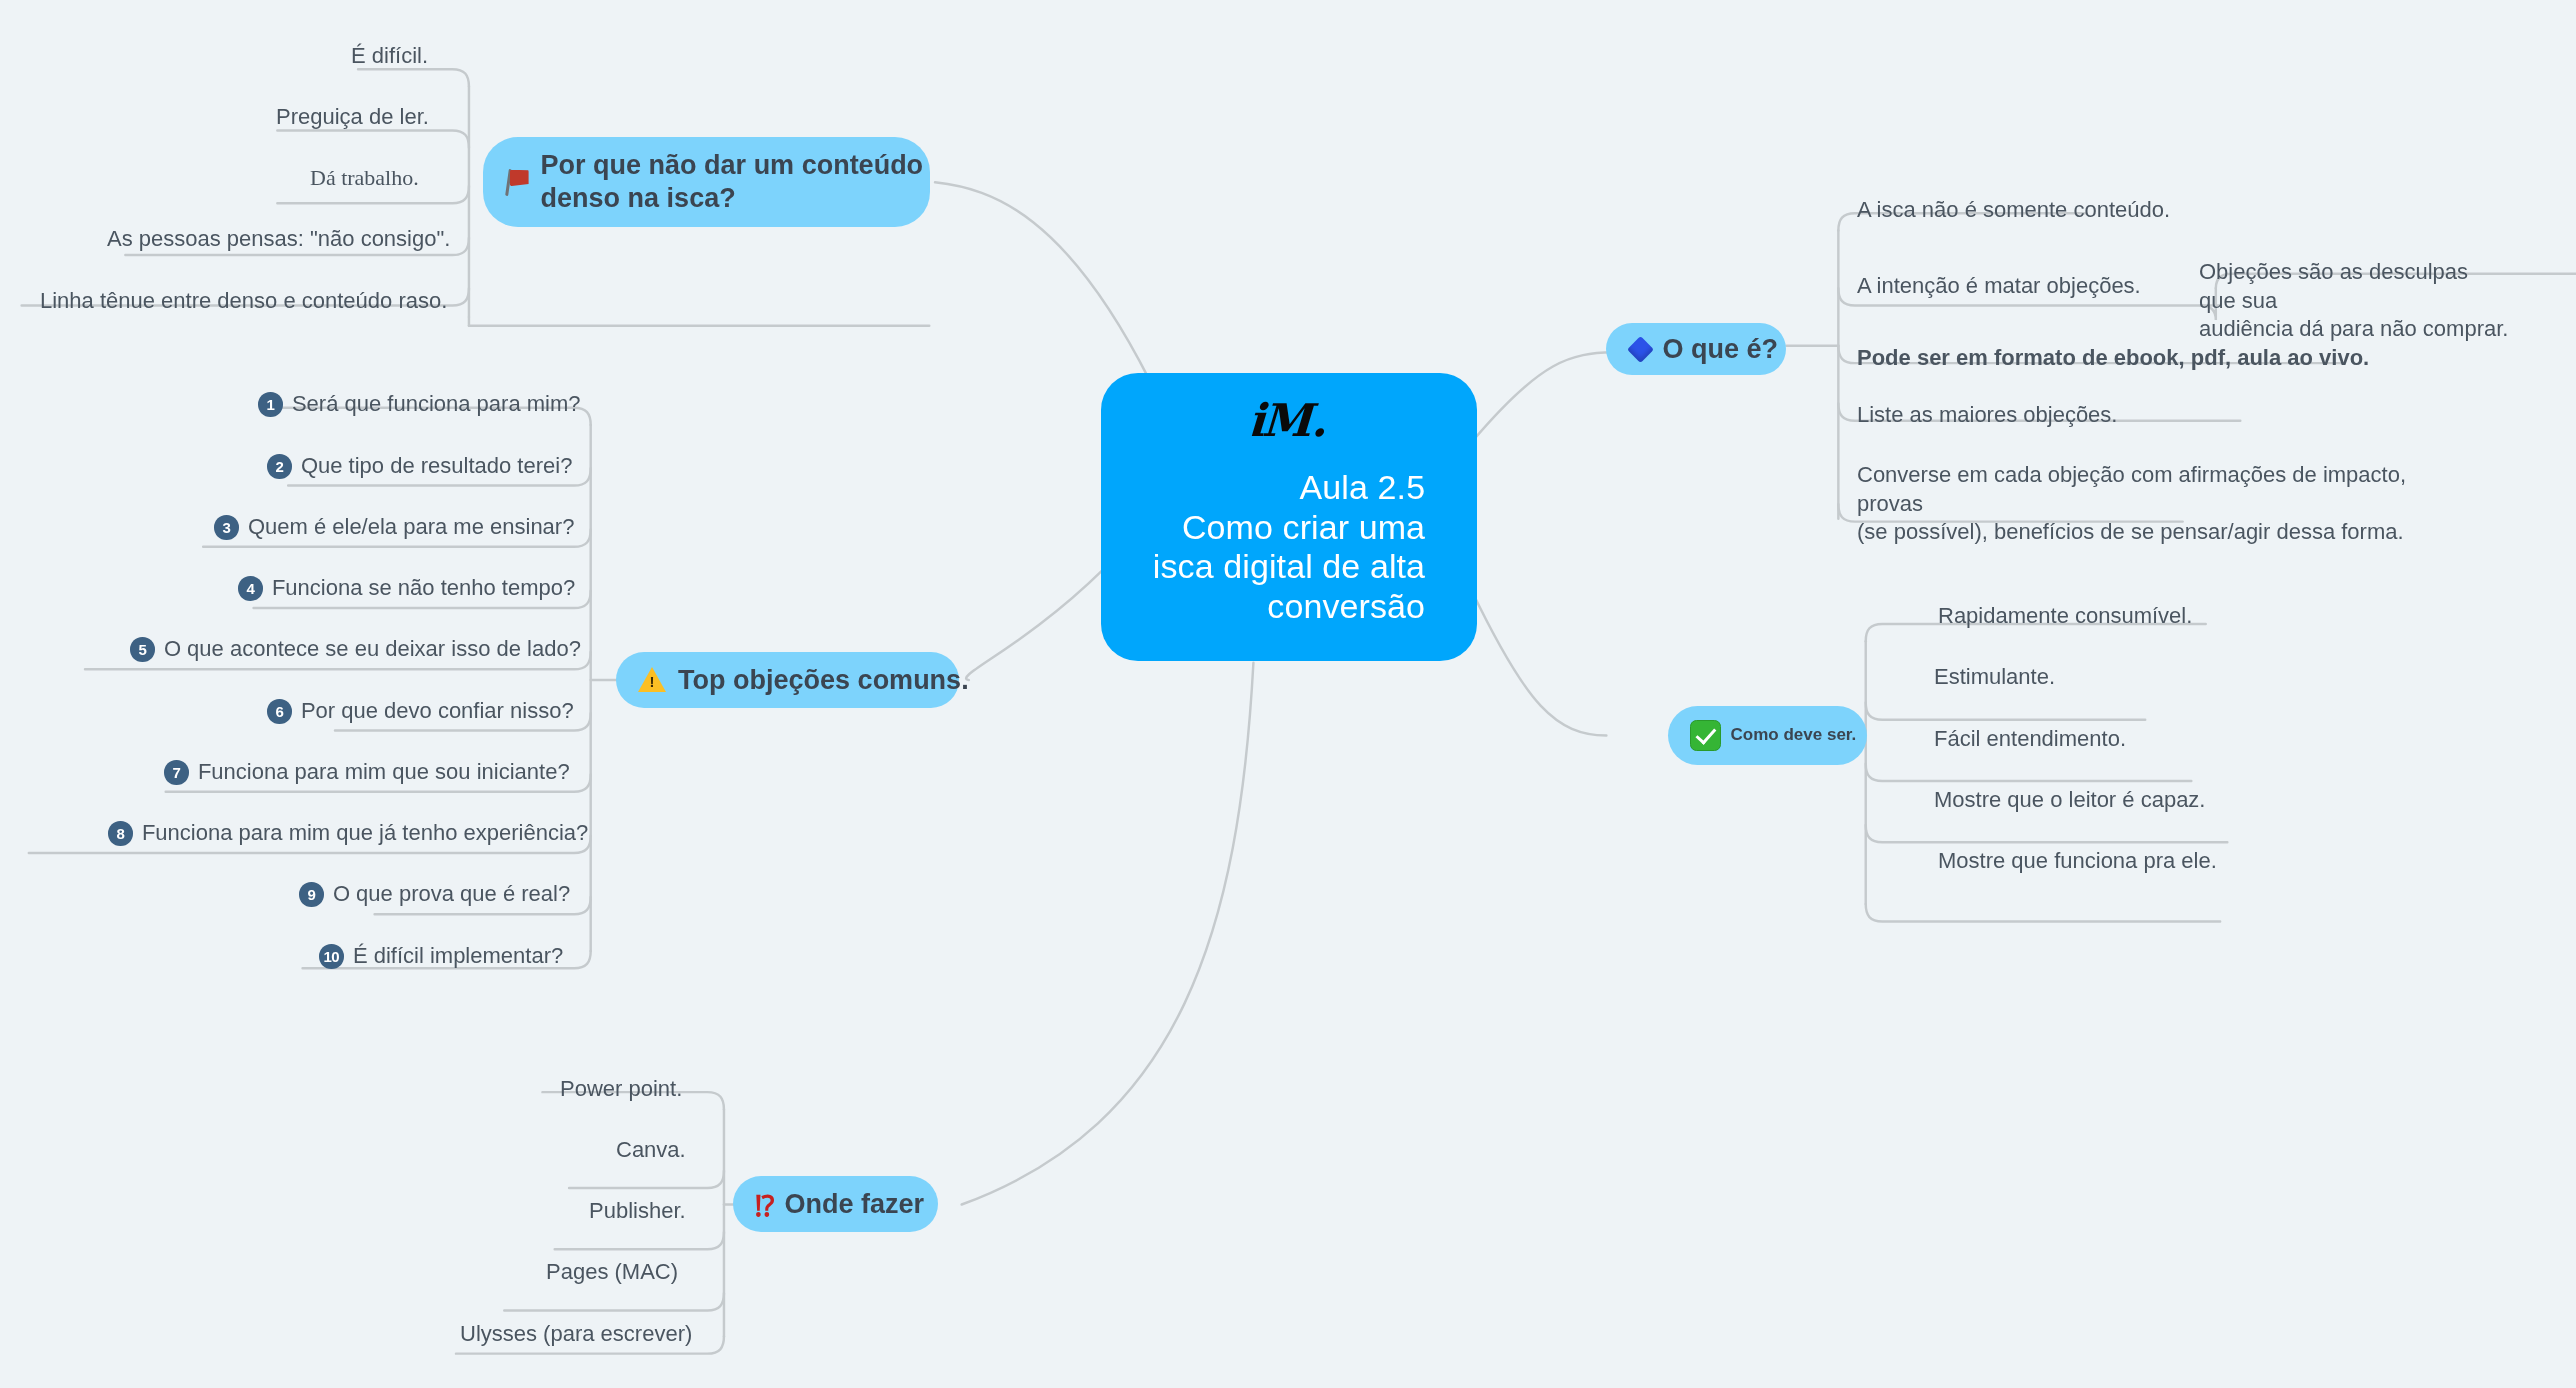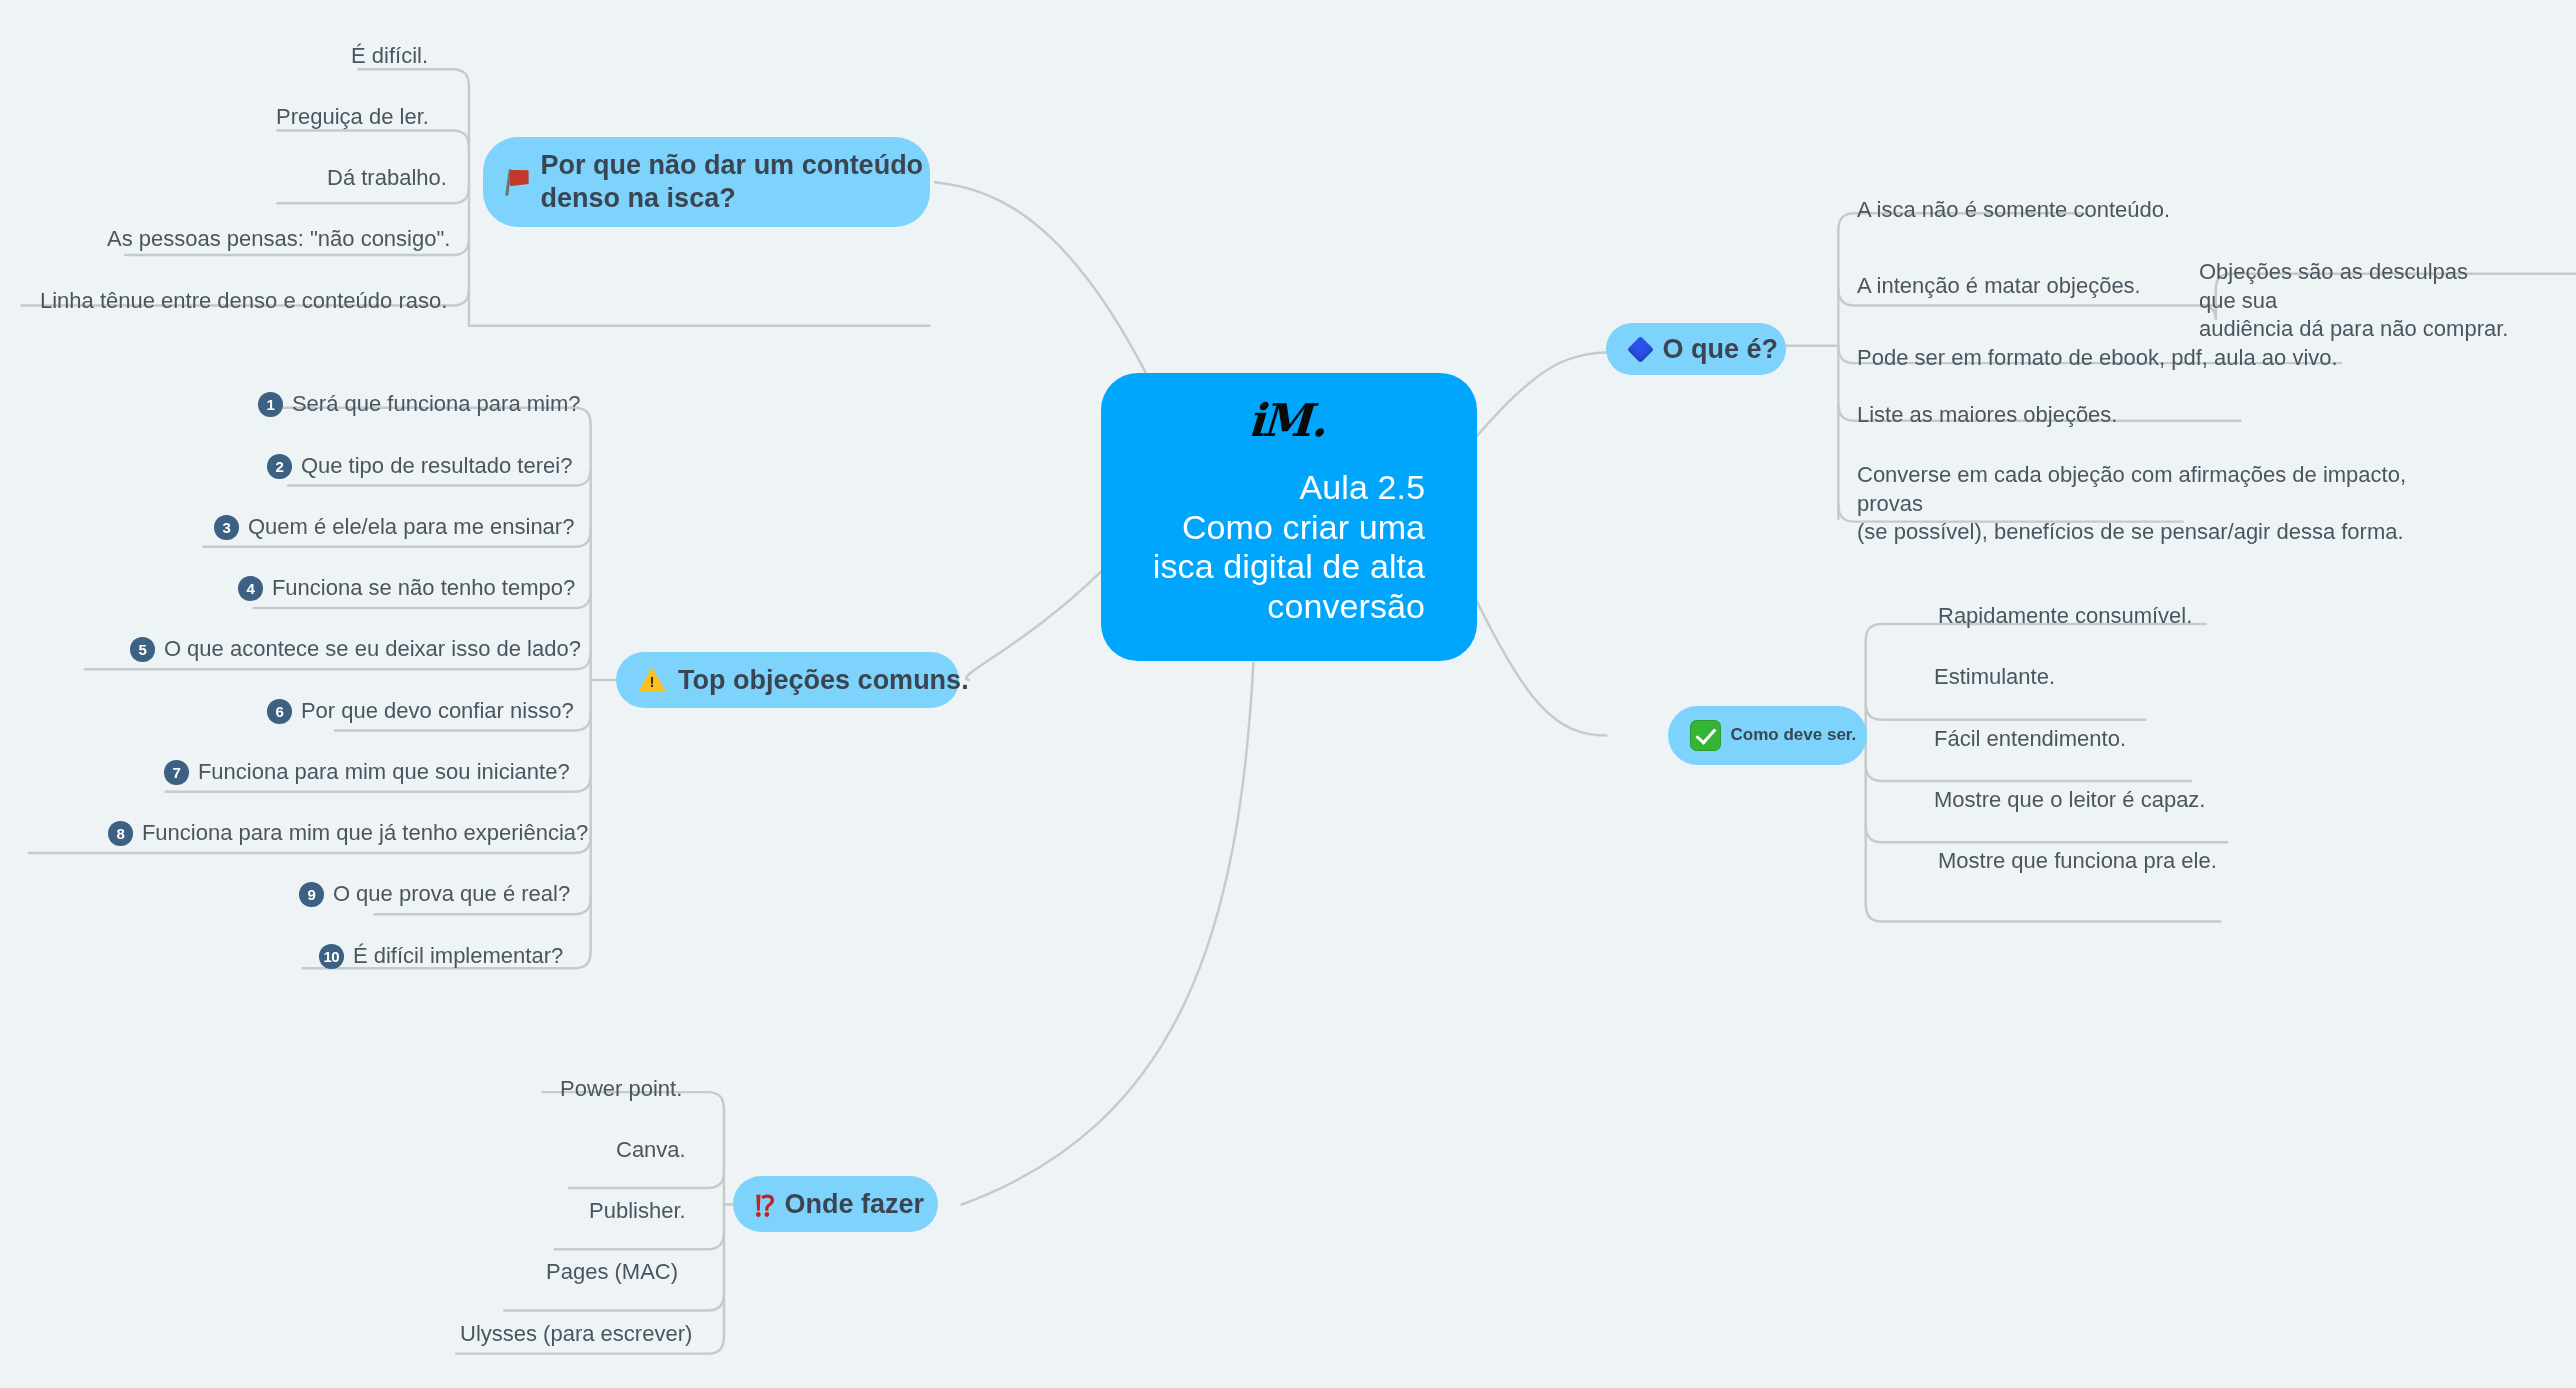--- a/index.html
+++ b/index.html
@@ -205,21 +205,21 @@
       <span>denso na isca?</span>
     </span>
   </div>
 
   <div class="leaf" style="left:351px;top:42px;">
     <span>É difícil.</span>
     </div>
   <div class="leaf" style="left:276px;top:103px;">
     <span>Preguiça de ler.</span>
     </div>
-  <div class="leaf" style="left:327px;top:164px;">
+  <div class="leaf" style="left:310px;top:164px;font-family:Liberation Serif, serif;">
     <span>Dá trabalho.</span>
     </div>
   <div class="leaf" style="left:107px;top:225px;">
     <span>As pessoas pensas: "não consigo".</span>
     </div>
   <div class="leaf" style="left:40px;top:287px;">
     <span>Linha tênue entre denso e conteúdo raso.</span>
     </div>
 
   <div class="pill" style="left:616px;top:652px;width:343px;height:56px;font-size:27px;">
@@ -304,21 +304,21 @@
   <div class="leaf" style="left:1857px;top:196px;">
     <span>A isca não é somente conteúdo.</span>
     </div>
   <div class="leaf" style="left:1857px;top:272px;">
     <span>A intenção é matar objeções.</span>
     </div>
   <div class="leaf wrap" style="left:2199px;top:258px;width:310px;display:block;">
     <div>Objeções são as desculpas que sua</div>
     <div>audiência dá para não comprar.</div>
   </div>
-  <div class="leaf" style="left:1857px;top:344px;">
+  <div class="leaf" style="left:1857px;top:344px;font-weight:bold;">
     <span>Pode ser em formato de ebook, pdf, aula ao vivo.</span>
     </div>
   <div class="leaf" style="left:1857px;top:401px;">
     <span>Liste as maiores objeções.</span>
     </div>
   <div class="leaf wrap" style="left:1857px;top:461px;width:591px;display:block;">
     <div>Converse em cada objeção com afirmações de impacto, provas</div>
     <div>(se possível), benefícios de se pensar/agir dessa forma.</div>
   </div>
 

